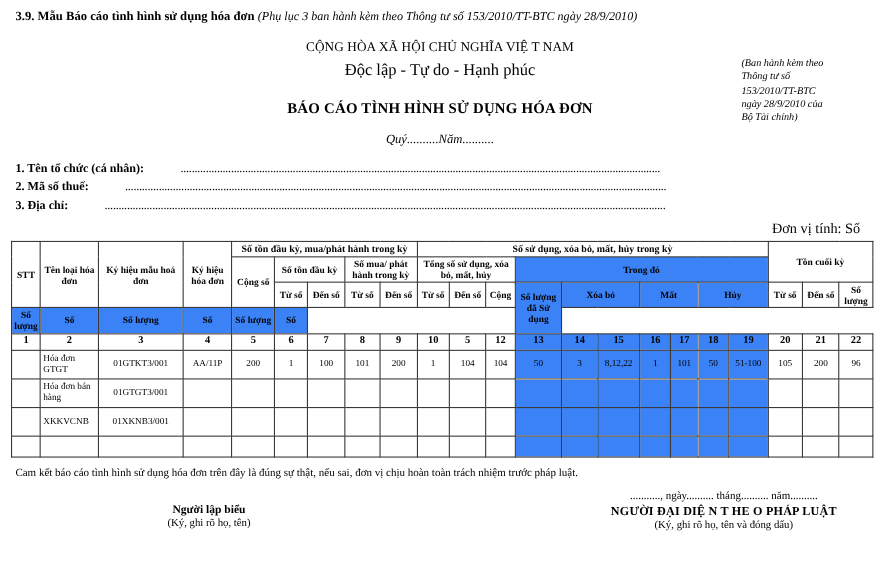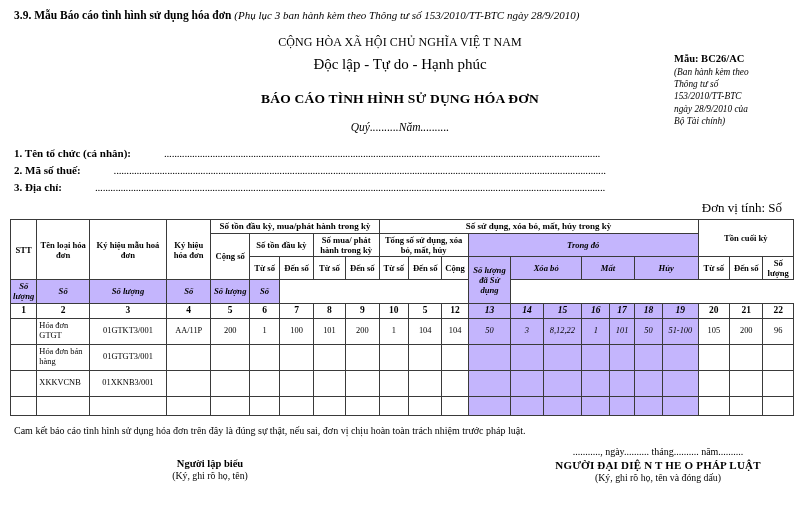--- a/index.html
+++ b/index.html
@@ -130,37 +130,37 @@
     height: 26px;
     font-weight: normal;
     font-size: 8.4px;
     padding: 1px 2px;
   }
   table.rpt td.data.left {
     text-align: left;
     line-height: 1.15;
   }
   table.rpt td.data.blank { height: 19px; }
-  .hl { background: #c4b5fd; font-style: italic; }
+  .hl { background: #3b82f6; }
 
   
   .commit {
     font-size: 10px;
     padding: 9px 0 0 6px;
   }
 
   
   .sign-area {
     position: relative;
     margin-top: 22px;
     height: 70px;
   }
   .sign-left {
     position: absolute;
-    left: 112px;
+    left: 92px;
     top: 0;
     text-align: center;
     width: 180px;
   }
   .sign-right {
     position: absolute;
     left: 505px;
     top: -12px;
     text-align: center;
     width: 290px;
@@ -183,21 +183,20 @@
 <body>
 
 <div class="page">
 
   <div class="sec-heading">
     <span>3.9. Mẫu Báo cáo tình hình sử dụng hóa đơn</span>
     <span class="note">(Phụ lục 3 ban hành kèm theo Thông tư số 153/2010/TT-BTC ngày 28/9/2010)</span>
   </div>
 
   <div class="form-code">
-    <div class="fc-main">Mẫu: BC26/AC</div>
     <div class="fc-sub">(Ban hành kèm theo</div>
     <div class="fc-sub">Thông tư số</div>
     <div class="fc-sub">153/2010/TT-BTC</div>
     <div class="fc-sub">ngày 28/9/2010 của</div>
     <div class="fc-sub">Bộ Tài chính)</div>
   </div>
 
   <div class="natl-block">
     <div class="natl-title">CỘNG HÒA XÃ HỘI CHỦ NGHĨA VIỆ T NAM</div>
     <div class="natl-motto">Độc lập - Tự do - Hạnh phúc</div>

